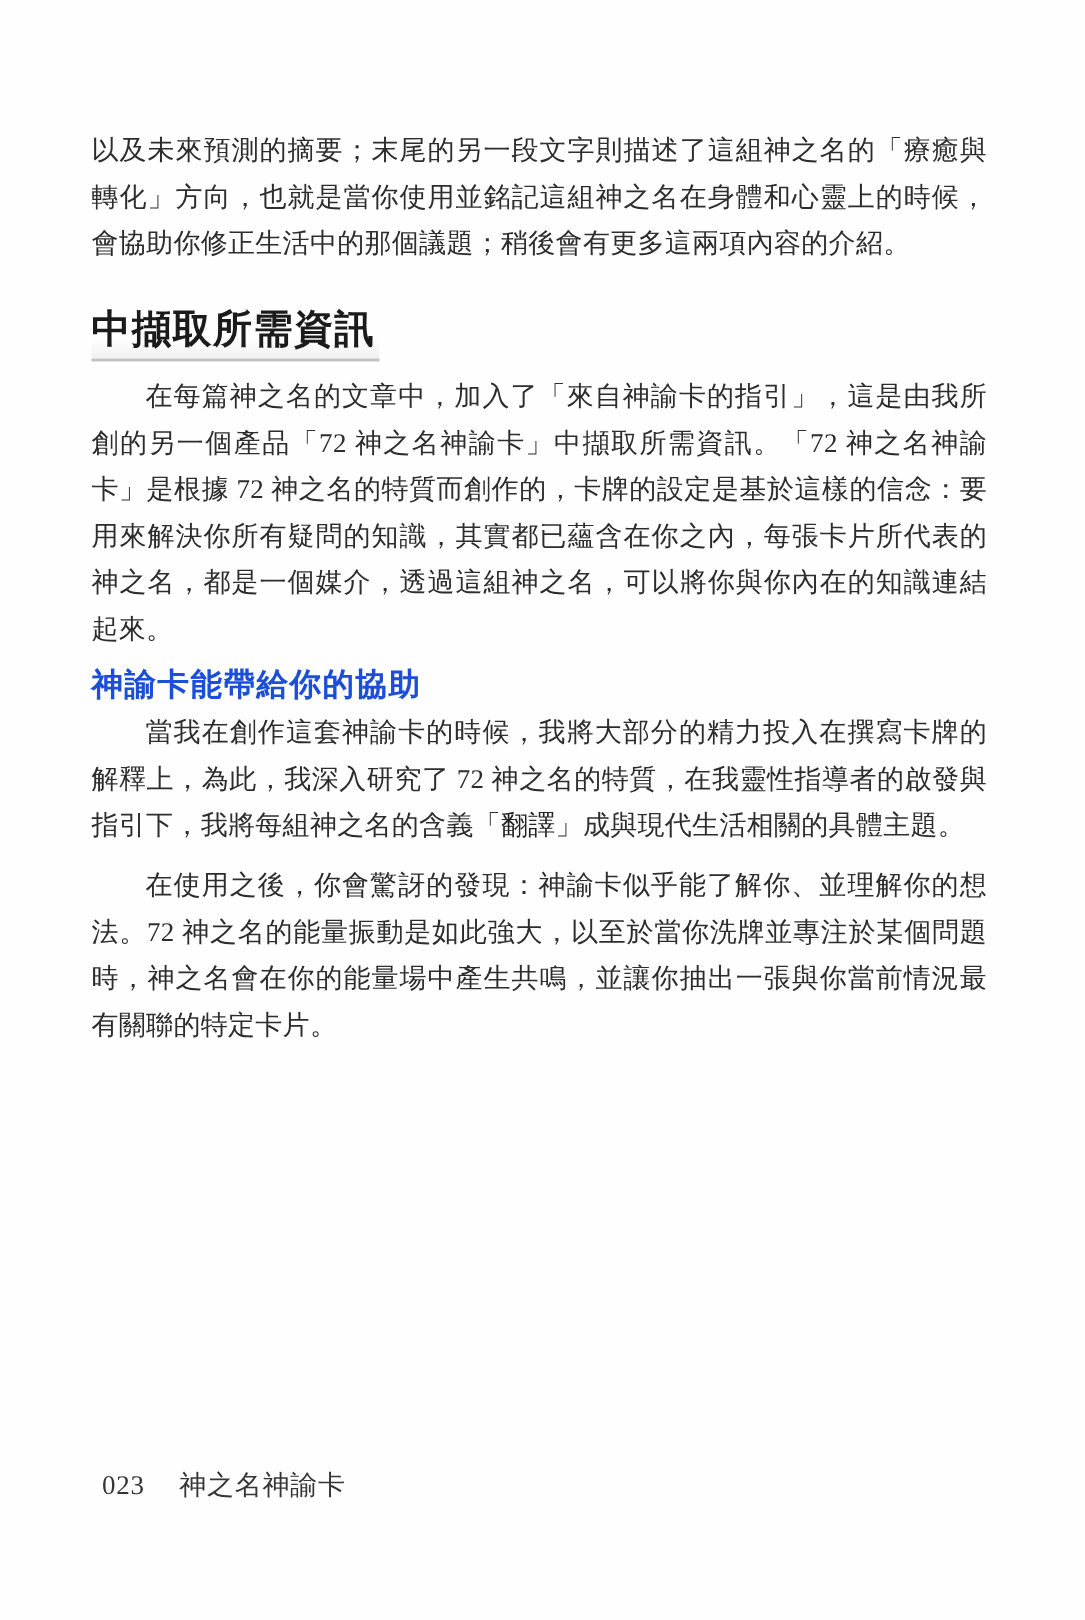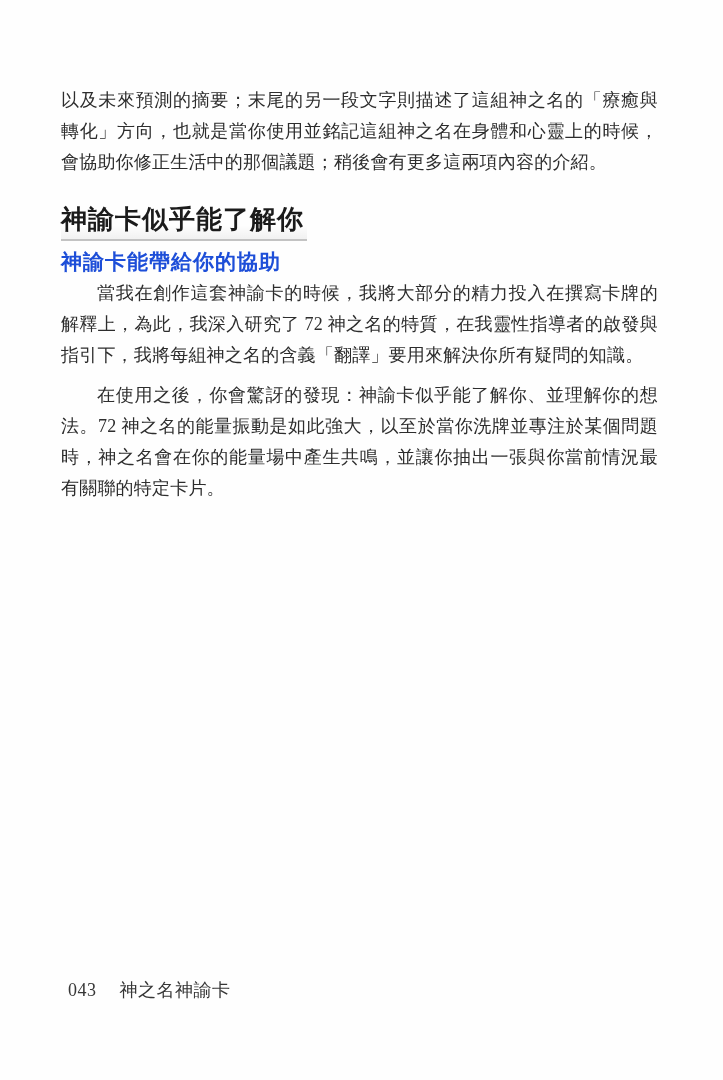--- a/index.html
+++ b/index.html
@@ -76,30 +76,31 @@
 </head>
 <body>
 
 <div class="page">
   <main class="content">
 
     <p class="para no-indent">以及未來預測的摘要；末尾的另一段文字則描述了這組神之名的「療癒與轉化」方向，也就是當你使用並銘記這組神之名在身體和心靈上的時候，會協助你修正生活中的那個議題；稍後會有更多這兩項內容的介紹。</p>
 
 
     <h1 class="section-heading">
-      <span class="heading-text">神諭卡似乎能了解你</span>
+      <span class="heading-text">中擷取所需資訊</span>
     </h1>
 
+    <p class="para">在每篇神之名的文章中，加入了「來自神諭卡的指引」，這是由我所創的另一個產品「72 神之名神諭卡」中擷取所需資訊。「72 神之名神諭卡」是根據 72 神之名的特質而創作的，卡牌的設定是基於這樣的信念：要用來解決你所有疑問的知識，其實都已蘊含在你之內，每張卡片所代表的神之名，都是一個媒介，透過這組神之名，可以將你與你內在的知識連結起來。</p>
 
     <h2 class="subsection-heading">神諭卡能帶給你的協助</h2>
 
 
-    <p class="para"><span>當我在創作這套神諭卡的時候，我將大部分的精力投入在撰寫卡牌的解釋上，為此，我深入研究了 72 神之名的特質，在我靈性指導者的啟發與指引下，我將每組神之名的含義「</span><b class="emph">翻譯</b><span>」要用來解決你所有疑問的知識。</span></p>
+    <p class="para"><span>當我在創作這套神諭卡的時候，我將大部分的精力投入在撰寫卡牌的解釋上，為此，我深入研究了 72 神之名的特質，在我靈性指導者的啟發與指引下，我將每組神之名的含義「</span><b class="emph">翻譯</b><span>」成與現代生活相關的具體主題。</span></p>
 
     <p class="para">在使用之後，你會驚訝的發現：神諭卡似乎能了解你、並理解你的想法。72 神之名的能量振動是如此強大，以至於當你洗牌並專注於某個問題時，神之名會在你的能量場中產生共鳴，並讓你抽出一張與你當前情況最有關聯的特定卡片。</p>
 
   </main>
 
   <footer class="footer">
-    <span class="page-num">043</span>
+    <span class="page-num">023</span>
     <span class="running-title">神之名神諭卡</span>
   </footer>
 </div>
 
 </body></html>

